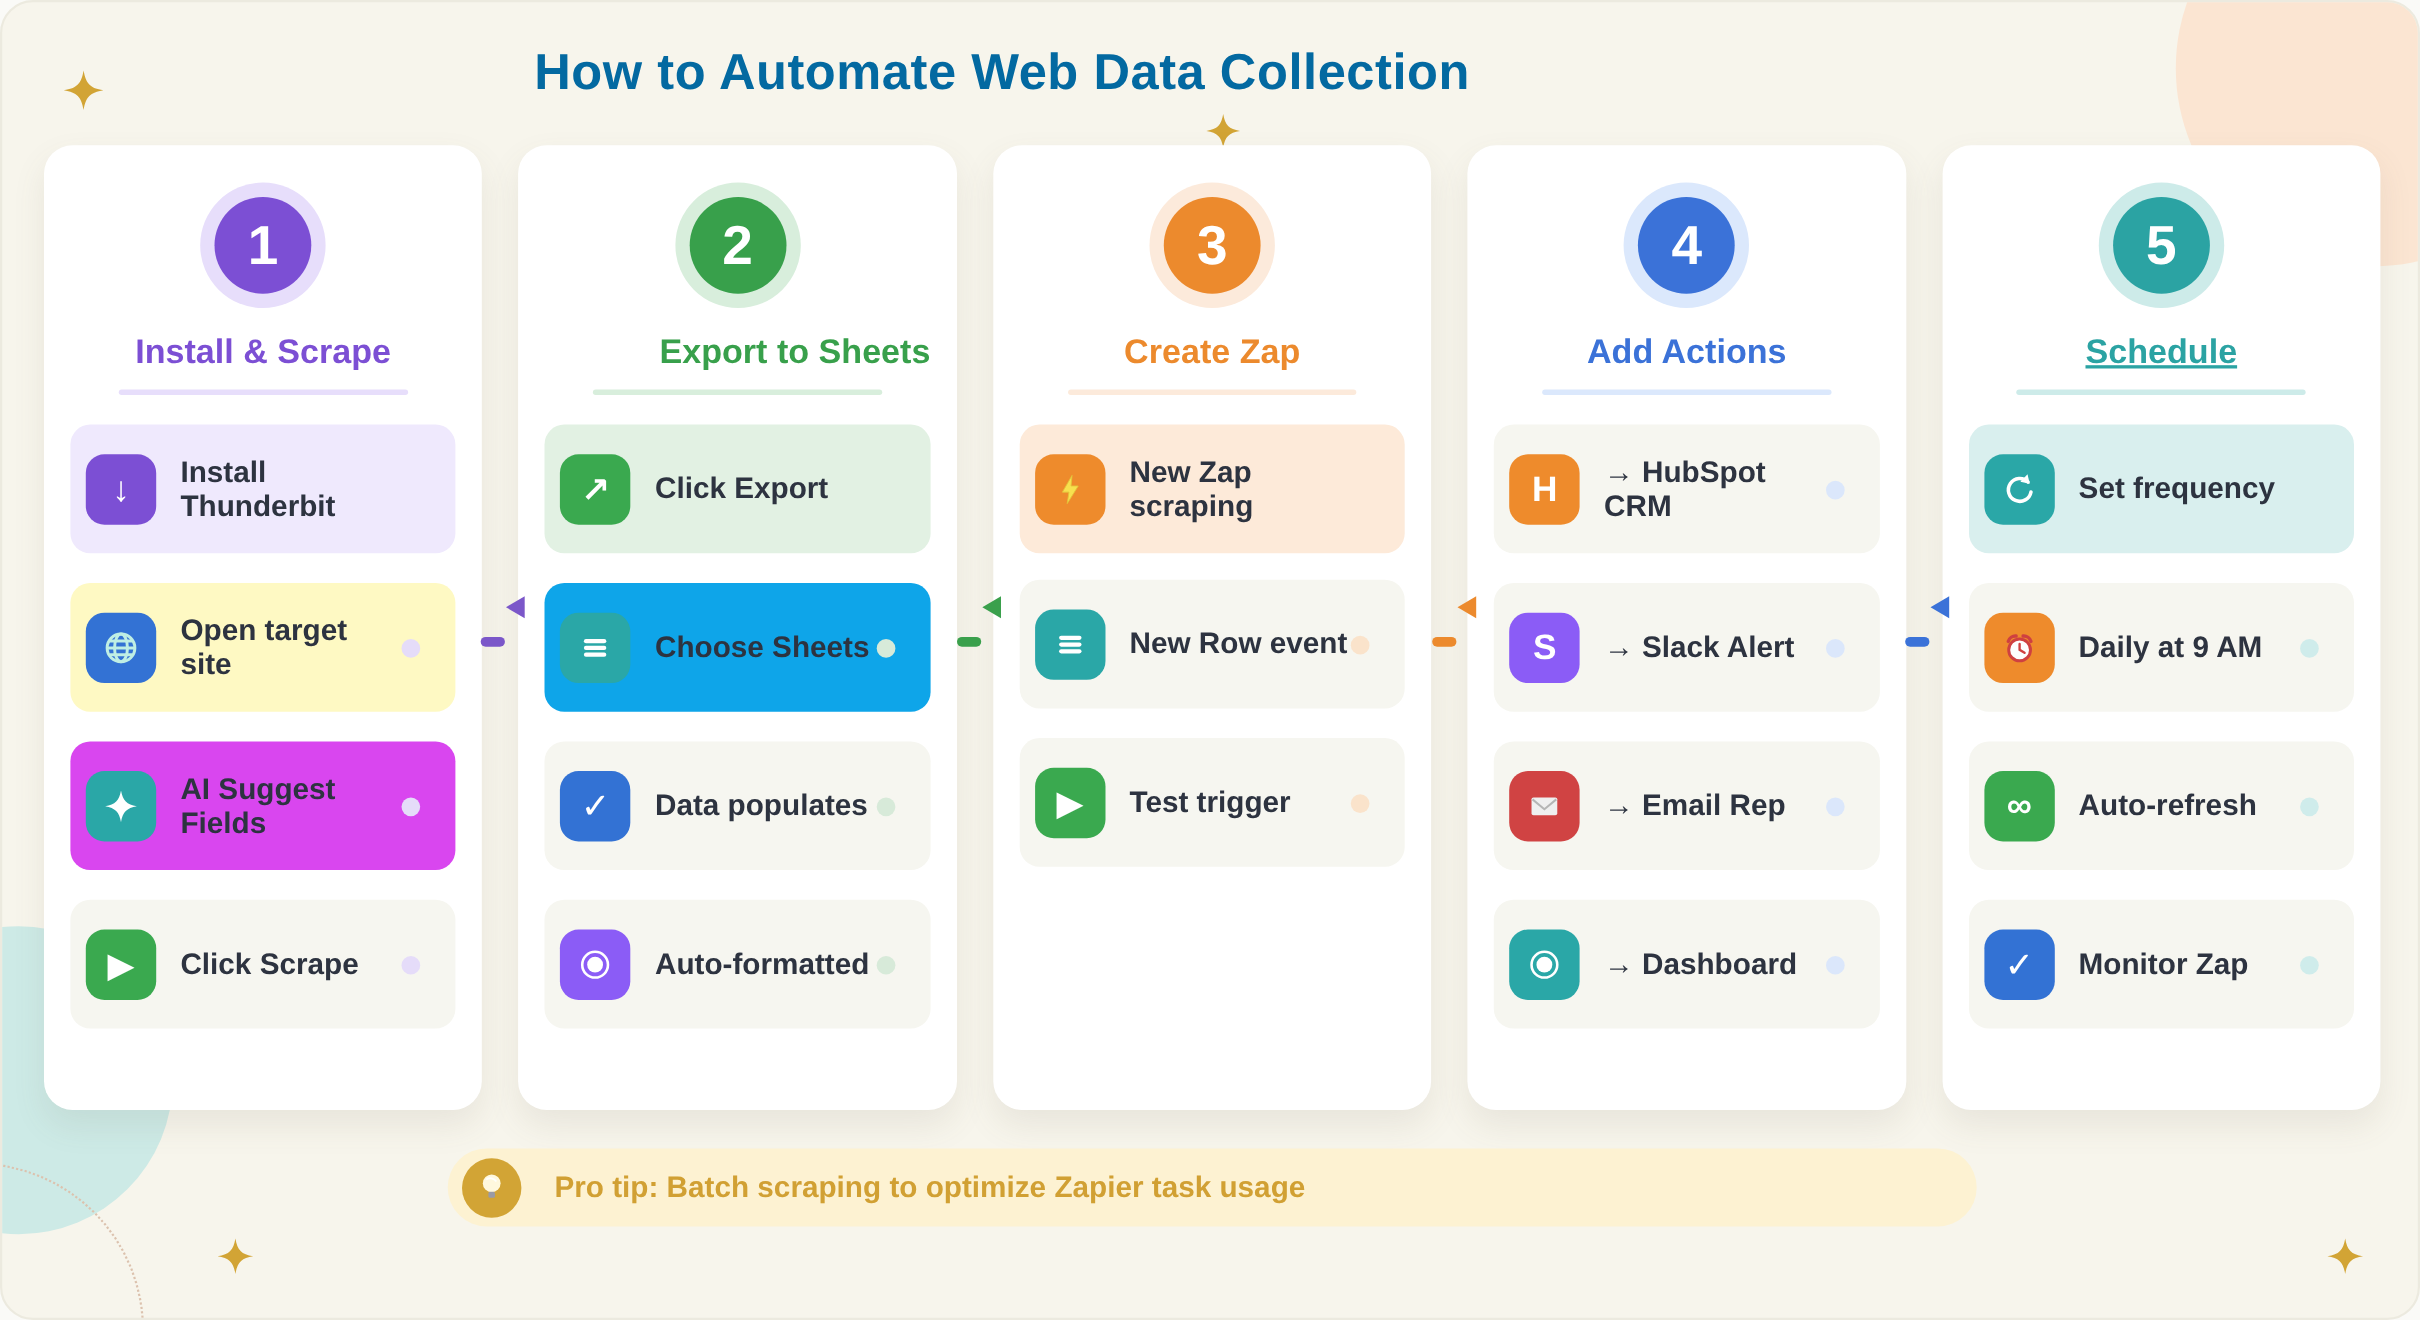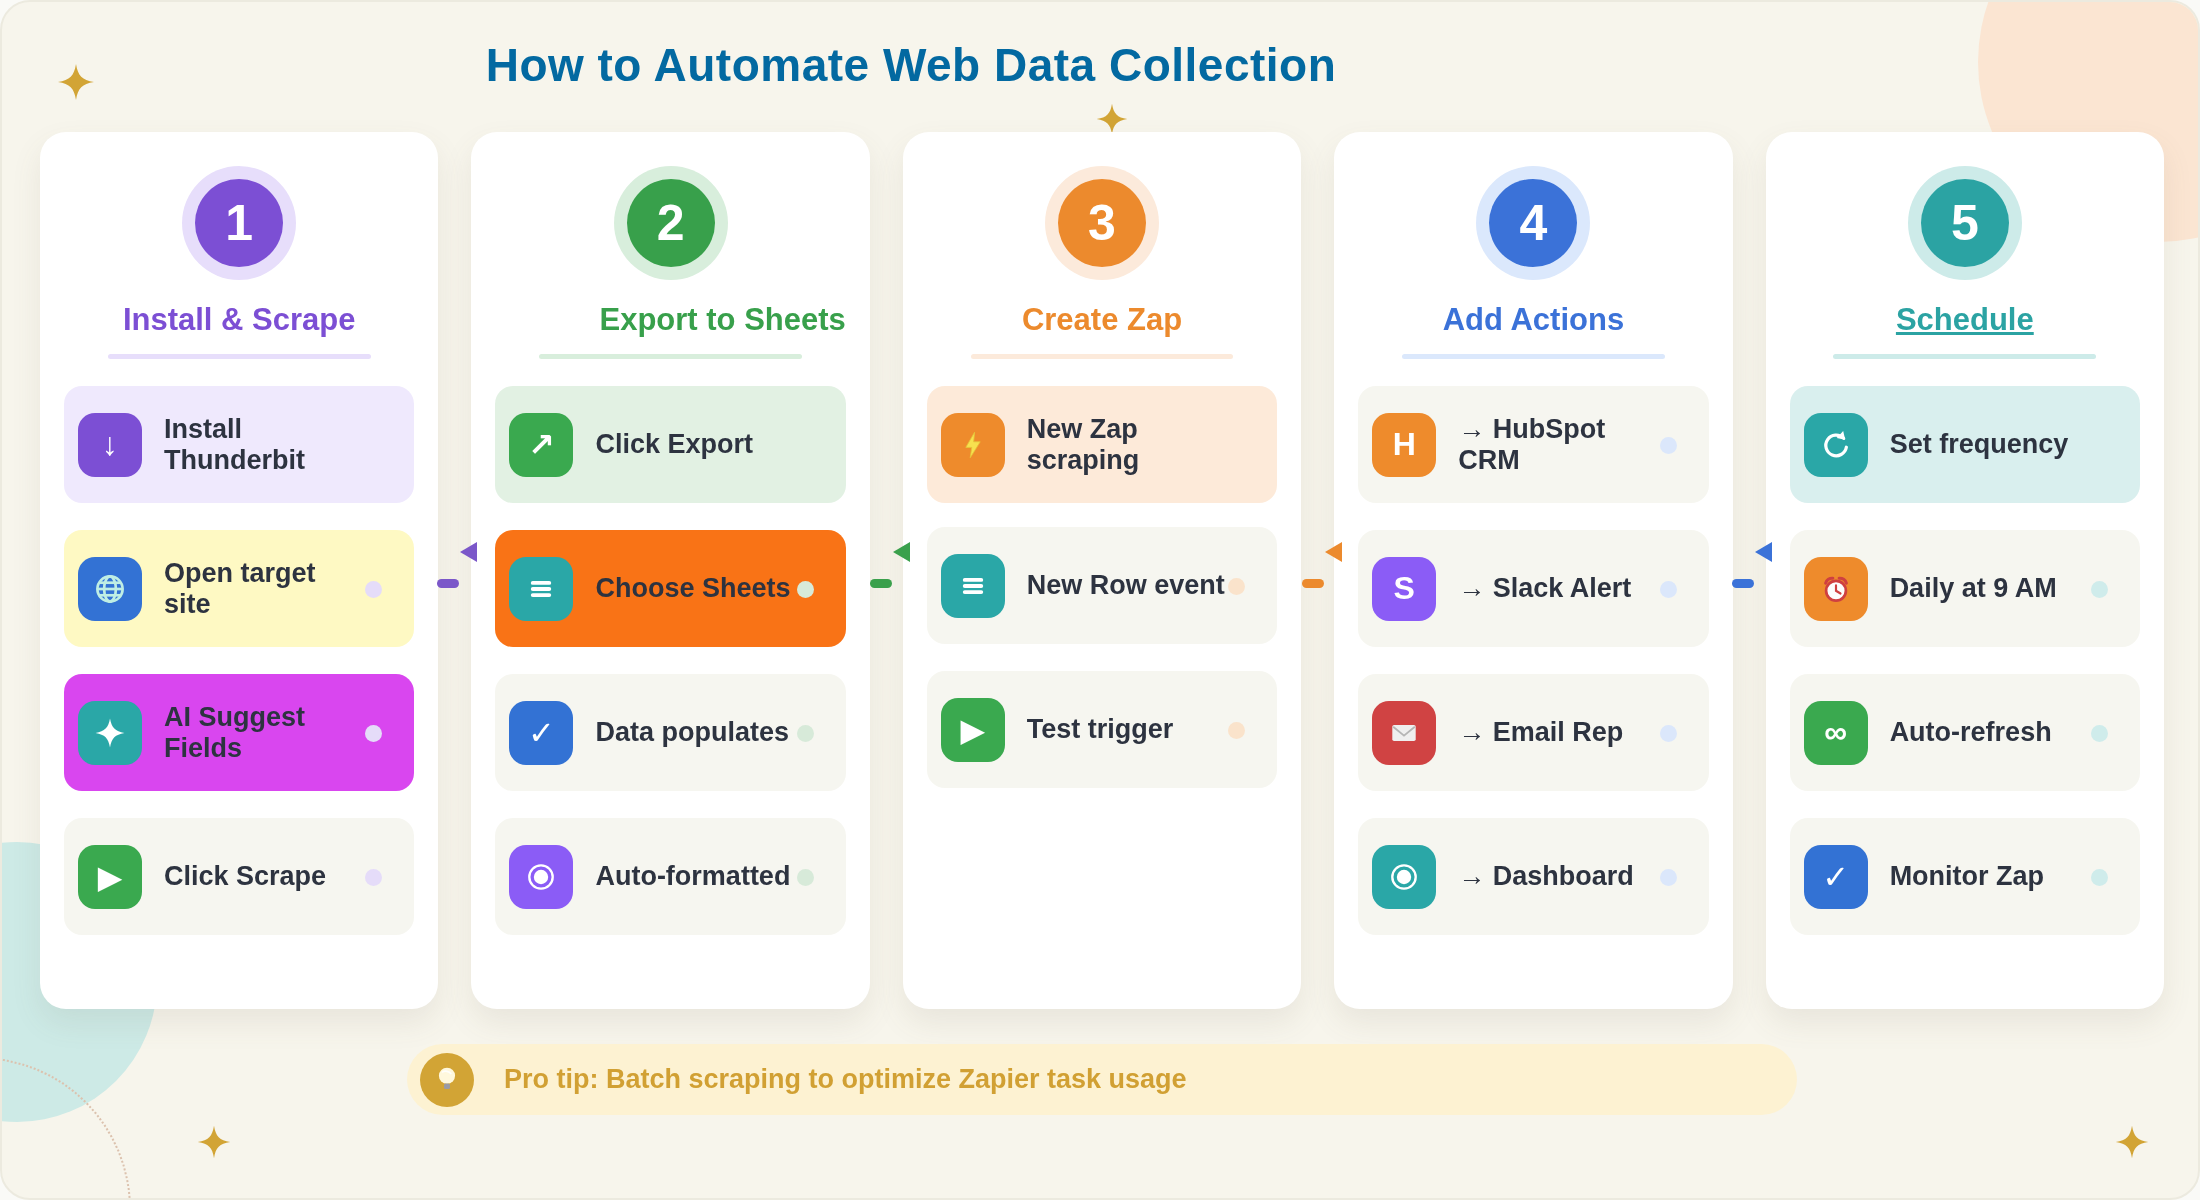--- a/index.html
+++ b/index.html
@@ -114,21 +114,21 @@
         <div class="badge" style="background: rgb(56, 160, 75);">2</div>
       </div>
       <div class="col-title" style="color: rgb(56, 160, 75); text-align: right;">Export to Sheets</div>
       <div class="col-underline" style="background: rgb(216, 238, 220);"></div>
 
       <div class="item" style="background: rgb(226, 241, 227);">
         <div class="item-icon" style="background: rgb(58, 169, 79);">↗</div>
         <div class="item-label">Click Export</div>
         <span class="item-dot"></span>
       </div>
-      <div class="item" style="background: #f97316;">
+      <div class="item" style="background: #0ea5e9;">
         <div class="item-icon" style="background: rgb(42, 167, 167);">
           <svg width="34" height="34" viewBox="0 0 40 40">
               <g fill="#ffffff">
                 <rect x="8" y="10.5" width="24" height="4.6" rx="2.3"></rect>
                 <rect x="8" y="17.7" width="24" height="4.6" rx="2.3"></rect>
                 <rect x="8" y="24.9" width="24" height="4.6" rx="2.3"></rect>
               </g>
             </svg>
         </div>
         <div class="item-label">Choose Sheets</div>

